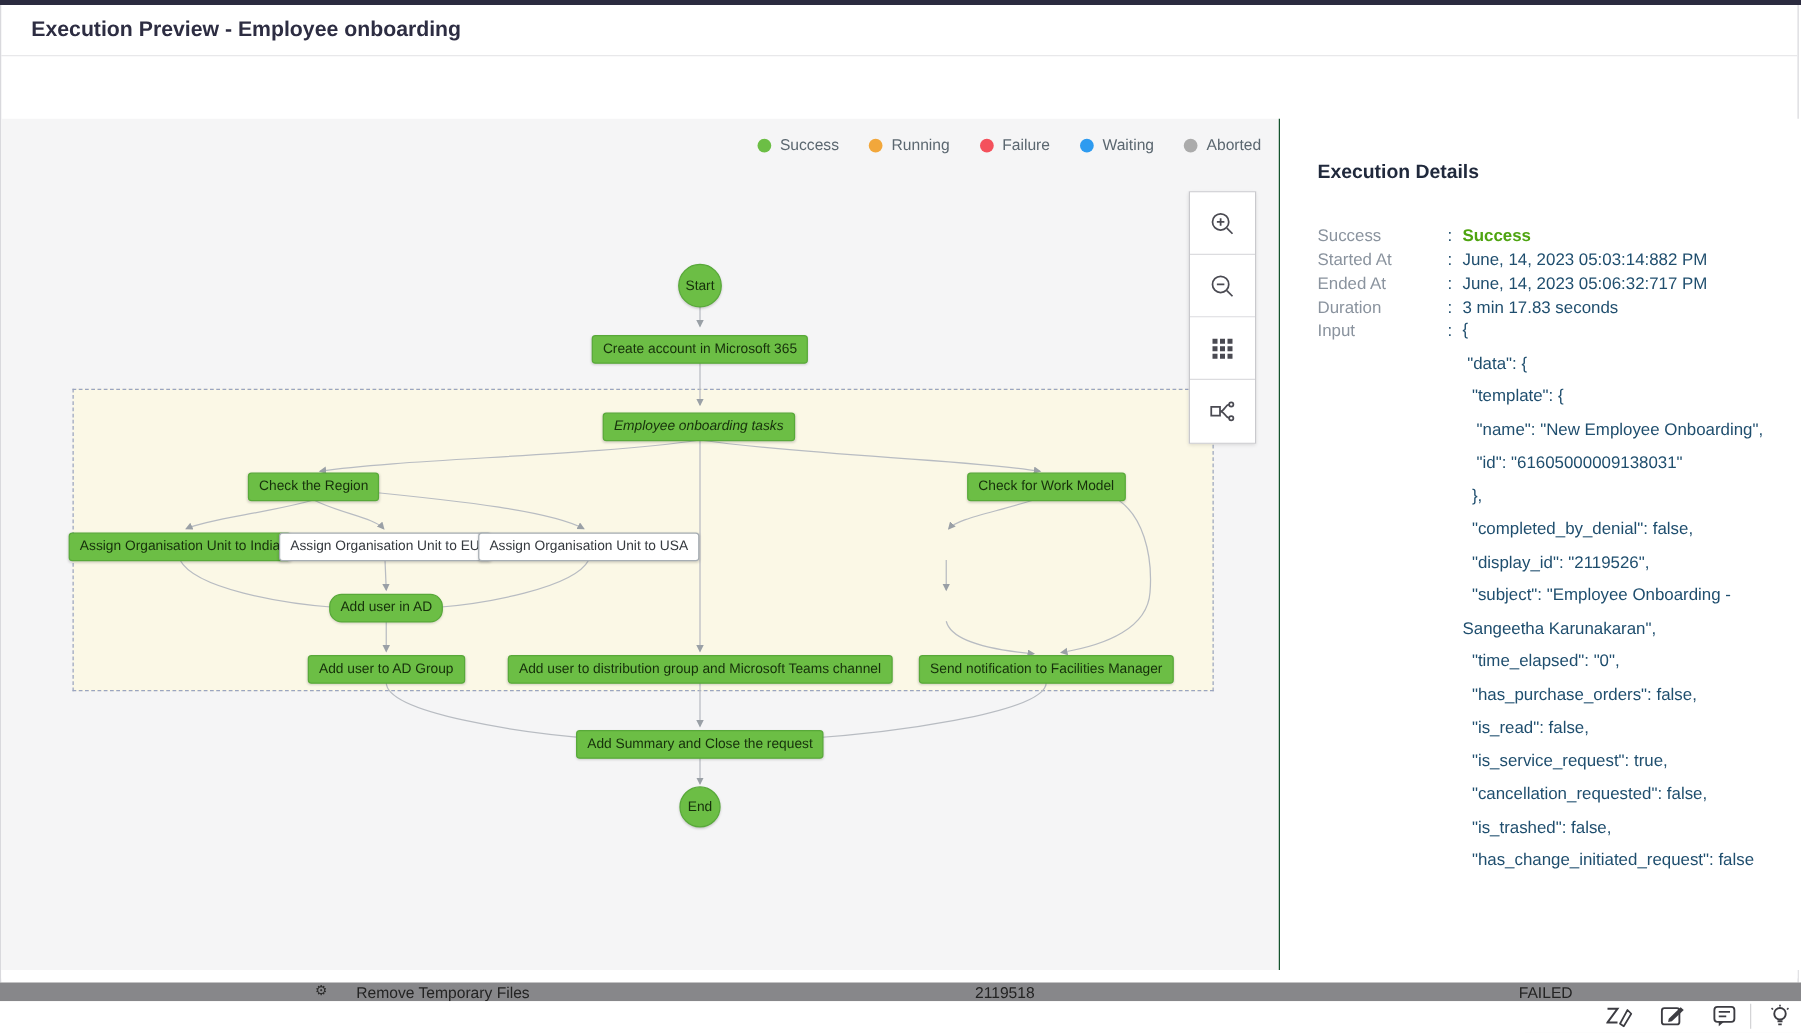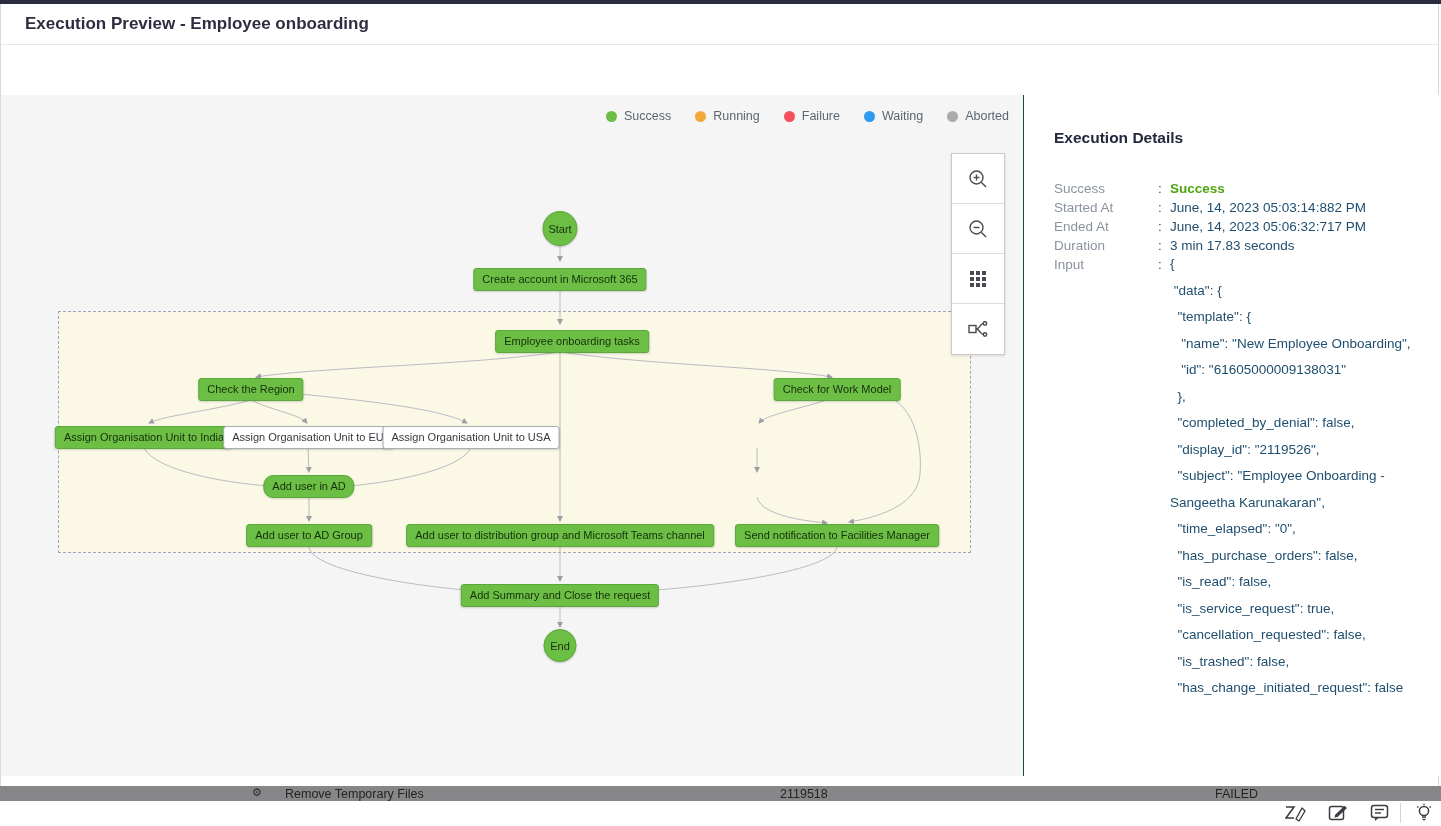--- a/index.html
+++ b/index.html
@@ -97,21 +97,21 @@
           <path d="M884 300 C916 312 921 354 919 379 C917 407 885 421 848 427" marker-end="url(#arr)"></path>
           <path d="M308 451 C308 476 420 492 477 496" marker-end="url(#arr)"></path>
           <path d="M559 451 L559 486" marker-end="url(#arr)"></path>
           <path d="M836 451 C836 476 705 492 642 496" marker-end="url(#arr)"></path>
           <path d="M559 511 L559 532" marker-end="url(#arr)"></path>
         </g>
       </svg>
 
       <div class="node circle" style="left:559px;top:116px;">Start</div>
       <div class="node" style="left:559px;top:173px;">Create account in Microsoft 365</div>
-      <div class="node" style="left:571px;top:235px;">Employee onboarding tasks</div>
+      <div class="node" style="left:558px;top:235px;font-style:italic;">Employee onboarding tasks</div>
       <div class="node" style="left:250px;top:283px;">Check the Region</div>
       <div class="node" style="left:143px;top:331px;">Assign Organisation Unit to India</div>
       <div class="node white" style="left:307px;top:331px;">Assign Organisation Unit to EU</div>
       <div class="node white" style="left:470px;top:331px;">Assign Organisation Unit to USA</div>
       <div class="node" style="left:308px;top:380px;border-radius:10px;">Add user in AD</div>
       <div class="node" style="left:308px;top:429px;">Add user to AD Group</div>
       <div class="node" style="left:559px;top:429px;">Add user to distribution group and Microsoft Teams channel</div>
       <div class="node" style="left:836px;top:283px;">Check for Work Model</div>
       <div class="node" style="left:836px;top:429px;">Send notification to Facilities Manager</div>
       <div class="node" style="left:559px;top:489px;">Add Summary and Close the request</div>

